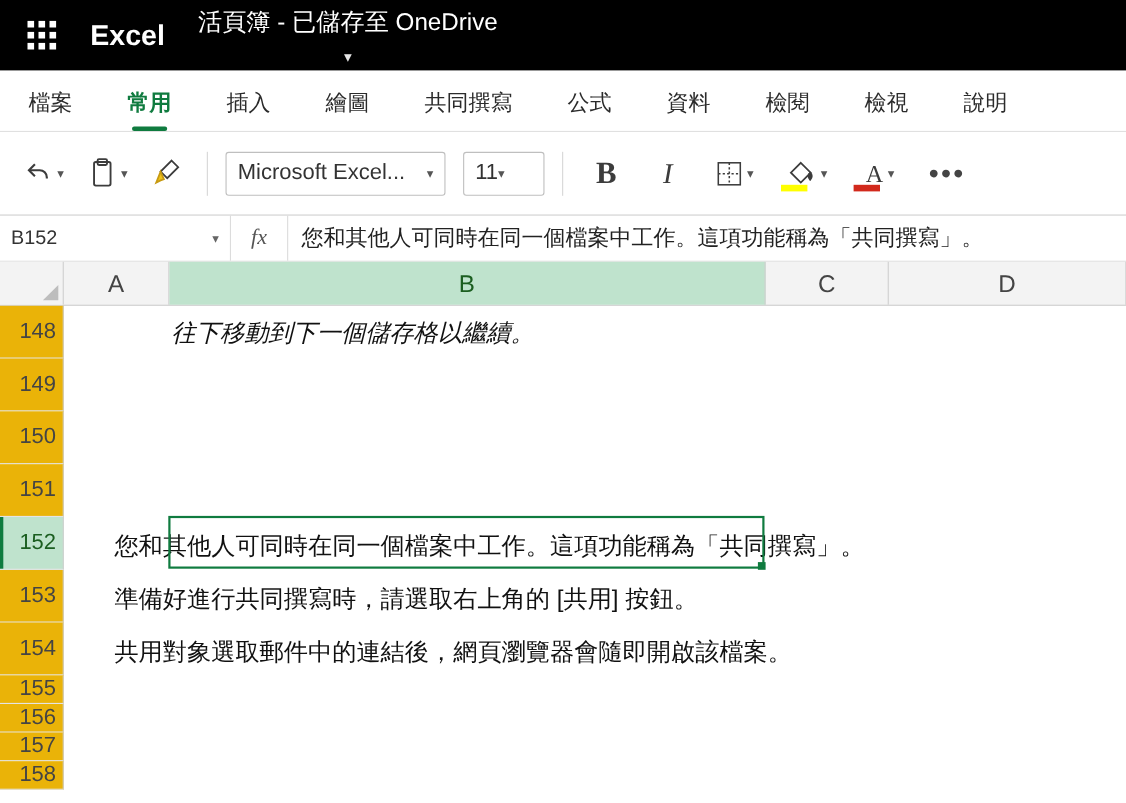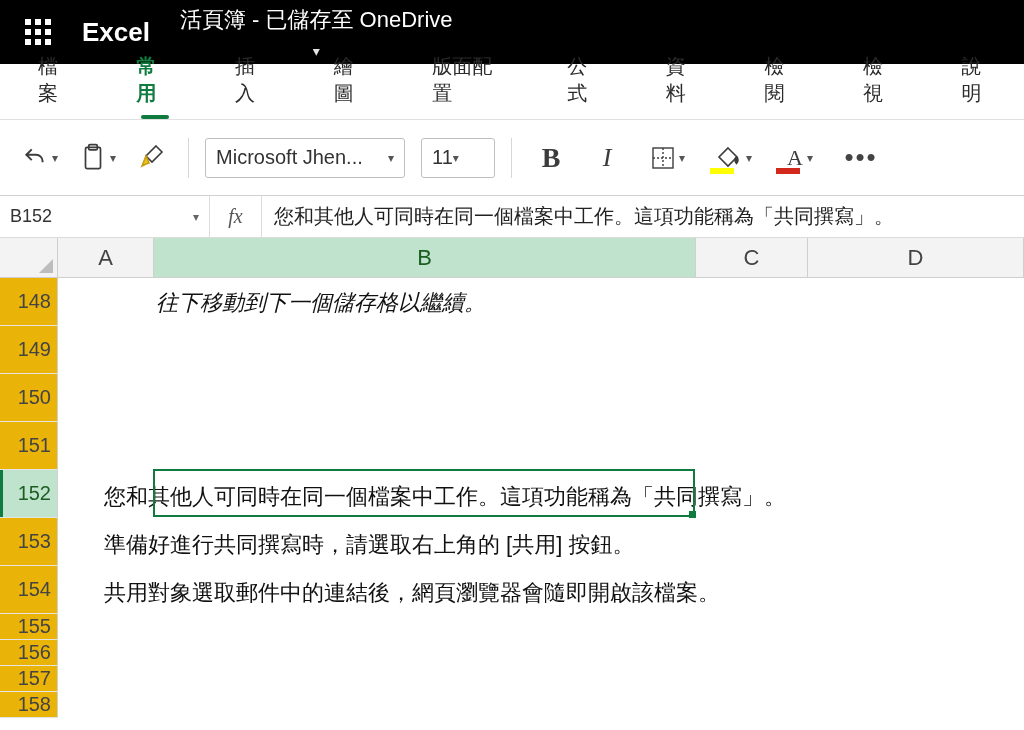--- a/index.html
+++ b/index.html
@@ -9,21 +9,21 @@
   .titlebar { height: 64px; background: #000000; display: flex; align-items: center; color: #fff; padding: 0 18px; }
   .waffle { width: 40px; height: 40px; display: flex; align-items: center; justify-content: center; cursor: pointer; }
   .waffle-grid { display: grid; grid-template-columns: repeat(3, 6px); grid-template-rows: repeat(3, 6px); gap: 4px; }
   .waffle-grid span { width: 6px; height: 6px; background: #fff; }
   .app-name { font-size: 26px; font-weight: 700; margin-left: 24px; }
   .doc-name { font-size: 22px; font-weight: 400; margin-left: 30px; display: flex; align-items: center; gap: 8px; flex-direction: column; }
   .doc-name .chev { font-size: 14px; opacity: .9; }
 
   
   .tabs { height: 56px; display: flex; align-items: flex-end; padding: 0 22px; gap: 42px; font-size: 20px; color: #2b2b2b; border-bottom: 1px solid #e0e0e0; }
-  .tab { padding: 0 4px 12px 4px; cursor: pointer; position: relative; margin-left: 12px; }
+  .tab { padding: 0 4px 12px 4px; cursor: pointer; position: relative; }
   .tab.active { font-weight: 700; color: #0f7b3f; }
   .tab.active::after { content: ""; position: absolute; left: 8px; right: 8px; bottom: 0; height: 4px; background: #0f7b3f; border-radius: 2px; }
 
   
   .ribbon { height: 76px; display: flex; align-items: center; padding: 0 16px; gap: 10px; border-bottom: 1px solid #d0d0d0; }
   .rbtn { height: 44px; display: inline-flex; align-items: center; justify-content: center; padding: 0 6px; border-radius: 4px; cursor: pointer; color: #3c3c3c; position: relative; }
   .rbtn .chev { font-size: 12px; margin-left: 4px; color: #555; }
   .sep { width: 1px; height: 40px; background: #d6d6d6; margin: 0 6px; }
   .font-box, .size-box { height: 40px; border: 1px solid #bfbfbf; border-radius: 3px; display: flex; align-items: center; background: #fff; }
   .font-box { width: 200px; padding: 0 10px; font-size: 20px; color: #333; justify-content: space-between; }
@@ -102,21 +102,21 @@
     <span>活頁簿  -  已儲存至 OneDrive</span>
     <span class="chev">▾</span>
   </div>
 </div>
 
 <div class="tabs">
   <div class="tab">檔案</div>
   <div class="tab active">常用</div>
   <div class="tab">插入</div>
   <div class="tab">繪圖</div>
-  <div class="tab">版面配置</div>
+  <div class="tab">共同撰寫</div>
   <div class="tab">公式</div>
   <div class="tab">資料</div>
   <div class="tab">檢閱</div>
   <div class="tab">檢視</div>
   <div class="tab">說明</div>
 </div>
 
 <div class="ribbon">
   <div class="rbtn">
     <svg width="26" height="26" viewBox="0 0 24 24" fill="none" stroke="#3c3c3c" stroke-width="1.8">
@@ -135,21 +135,21 @@
   <div class="rbtn">
     <svg width="28" height="30" viewBox="0 0 28 30" fill="none" stroke="#3c3c3c" stroke-width="1.6">
         <path d="M18 3l6 6-10 10-6-6z"></path>
         <path d="M8 13l-4 10 4-2 3-1z" fill="#f0c419" stroke="#c79a12"></path>
       </svg>
   </div>
 
   <div class="sep"></div>
 
   <div class="font-box">
-    <span>Microsoft Jhen...</span>
+    <span>Microsoft Excel...</span>
     <span class="chev">▾</span>
   </div>
   <div class="size-box">
     <span>11</span>
     <span class="chev">▾</span>
   </div>
 
   <div class="sep"></div>
 
   <div class="rbtn" style="width:46px;">

